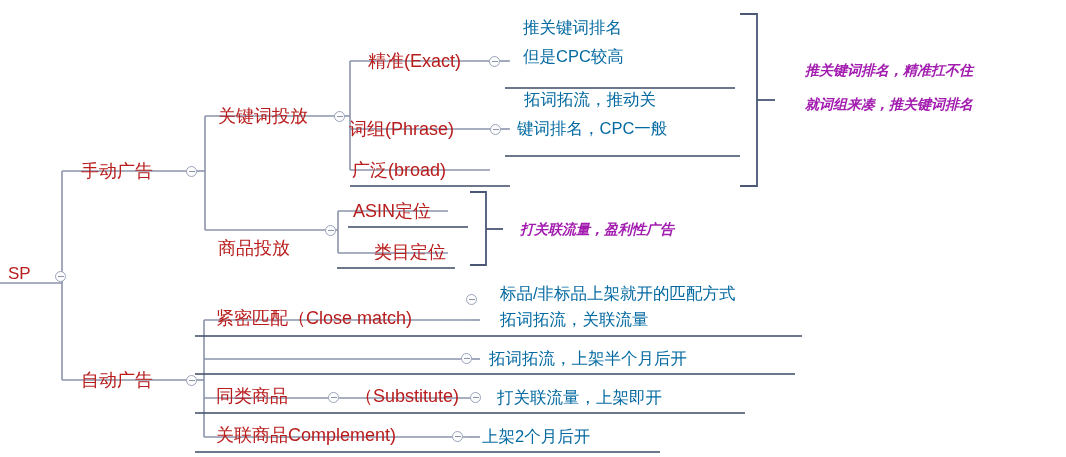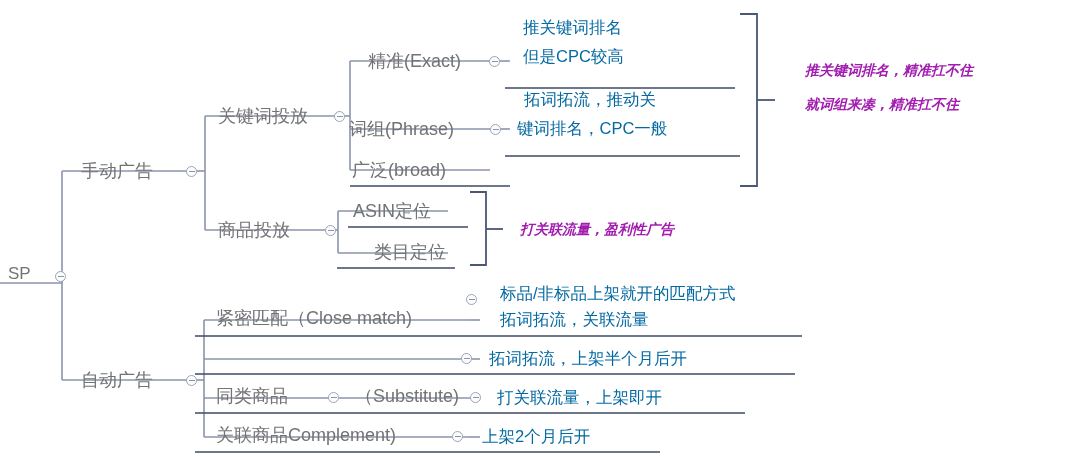--- a/index.html
+++ b/index.html
@@ -23,21 +23,21 @@
     pointer-events: none;
   }
   .node {
     position: absolute;
     color: #2a3a5c;
     white-space: nowrap;
     line-height: 1.0;
   }
   .lbl {
     font-size: 18px;
-    color: #737373;
+    color: #b91c1c;
     letter-spacing: 0px;
     text-align: right;
   }
   .lbl-sp {
     font-size: 17px;
   }
   .note {
     font-size: 16.5px;
     color: #0369a1;
     line-height: 1.32;
@@ -159,39 +159,39 @@
 
   <div class="node lbl" style="left:81px; top:162px;">手动广告</div>
   <span class="toggle" style="left:186px; top:166px;"></span>
 
   <div class="node lbl" style="left:81px; top:371px;">自动广告</div>
   <span class="toggle" style="left:186px; top:375px;"></span>
 
   <div class="node lbl" style="left:218px; top:107px;">关键词投放</div>
   <span class="toggle" style="left:334px; top:111px;"></span>
 
-  <div class="node lbl" style="left:218px; top:221px;">商品投放</div>
+  <div class="node lbl" style="left:218px; top:239px;">商品投放</div>
   <span class="toggle" style="left:325px; top:225px;"></span>
 
   <div class="node lbl" style="left:368px; top:52px;">精准(Exact)</div>
   <span class="toggle" style="left:489px; top:56px;"></span>
 
   <div class="node lbl" style="left:349px; top:120px;">词组(Phrase)</div>
   <span class="toggle" style="left:490px; top:124px;"></span>
 
   <div class="node lbl" style="left:352px; top:161px;">广泛(broad)</div>
 
   <div class="node note" style="left:523px; top:17px;">推关键词排名</div>
   <div class="node note" style="left:523px; top:46px;">但是CPC较高</div>
 
   <div class="node note" style="left:524px; top:89px;">拓词拓流，推动关</div>
   <div class="node note" style="left:517px; top:118px;">键词排名，CPC一般</div>
 
   <div class="node annot" style="left:805px; top:61px;">推关键词排名，精准扛不住</div>
-  <div class="node annot" style="left:805px; top:95px;">就词组来凑，精准扛不住</div>
+  <div class="node annot" style="left:805px; top:95px;">就词组来凑，推关键词排名</div>
 
   <div class="node lbl" style="left:353px; top:202px;">ASIN定位</div>
 
   <div class="node lbl" style="left:353px; top:243px;margin-left:21px;">类目定位</div>
 
   <div class="node annot" style="left:520px; top:220px;">打关联流量，盈利性广告</div>
 
   <div class="node lbl" style="left:216px; top:309px;">紧密匹配（Close match)</div>
   <span class="toggle" style="left:466px; top:294px;"></span>
   <div class="node note" style="left:500px; top:283px;">标品/非标品上架就开的匹配方式</div>

